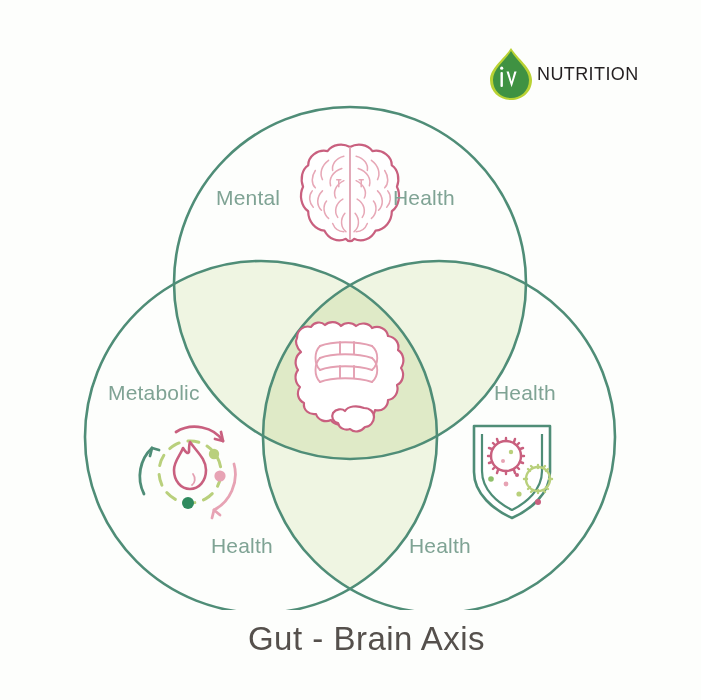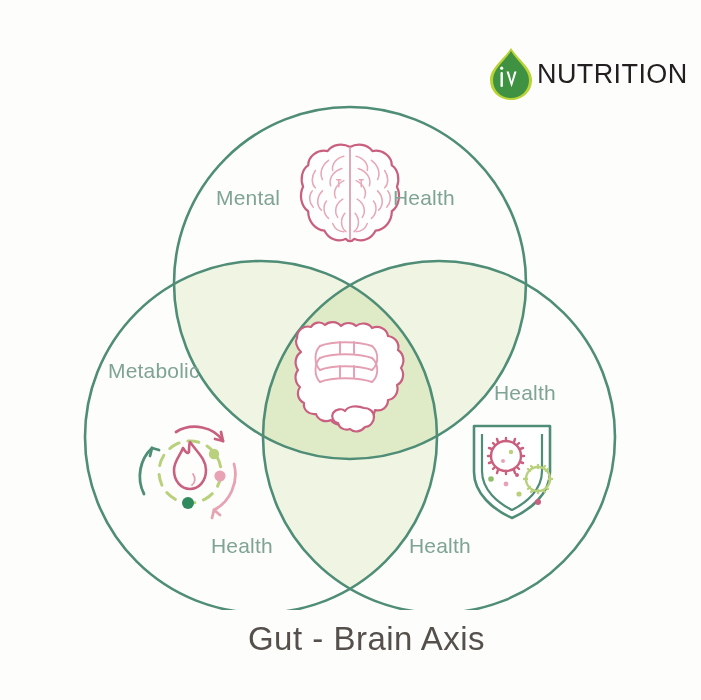--- a/index.html
+++ b/index.html
@@ -33,21 +33,21 @@
     height: 60px;
   }
   .logo-mark {
     width: 58px;
     height: 58px;
     position: relative;
     flex: 0 0 auto;
   }
   .logo-word {
     font-family: "Liberation Sans", sans-serif;
-    font-size: 27px;
+    font-size: 18px;
     letter-spacing: 0.4px;
     color: #231f20;
     margin-left: -3px;
     white-space: nowrap;
     font-weight: 400;
   }
 
   
   .venn {
     position: absolute;
@@ -61,21 +61,21 @@
   .vlabel {
     position: absolute;
     font-family: "Liberation Sans", sans-serif;
     font-size: 21px;
     color: #7fa394;
     white-space: nowrap;
     letter-spacing: 0.2px;
   }
   .lbl-mental   { left: 216px; top: 186px; }
   .lbl-mh       { left: 393px; top: 186px; }
-  .lbl-metabolic{ left: 108px; top: 359px; }
+  .lbl-metabolic{ left: 108px; top: 381px; }
   .lbl-immune   { left: 494px; top: 381px; }
   .lbl-lhealth  { left: 211px; top: 534px; }
   .lbl-rhealth  { left: 409px; top: 534px; }
 
   
   .title {
     position: absolute;
     left: 16px;
     top: 620px;
     width: 701px;

